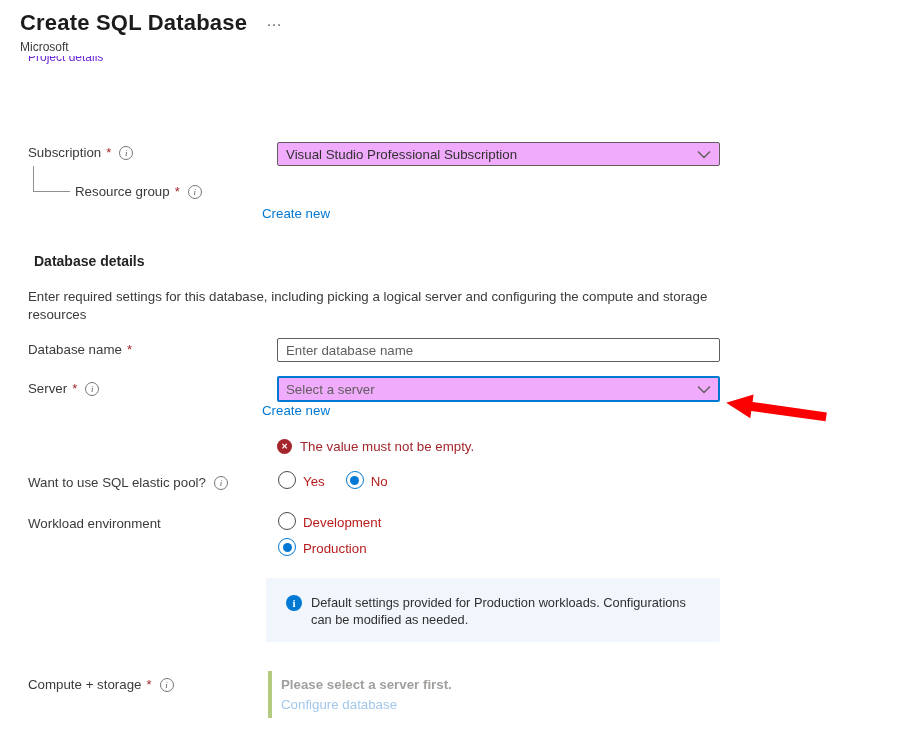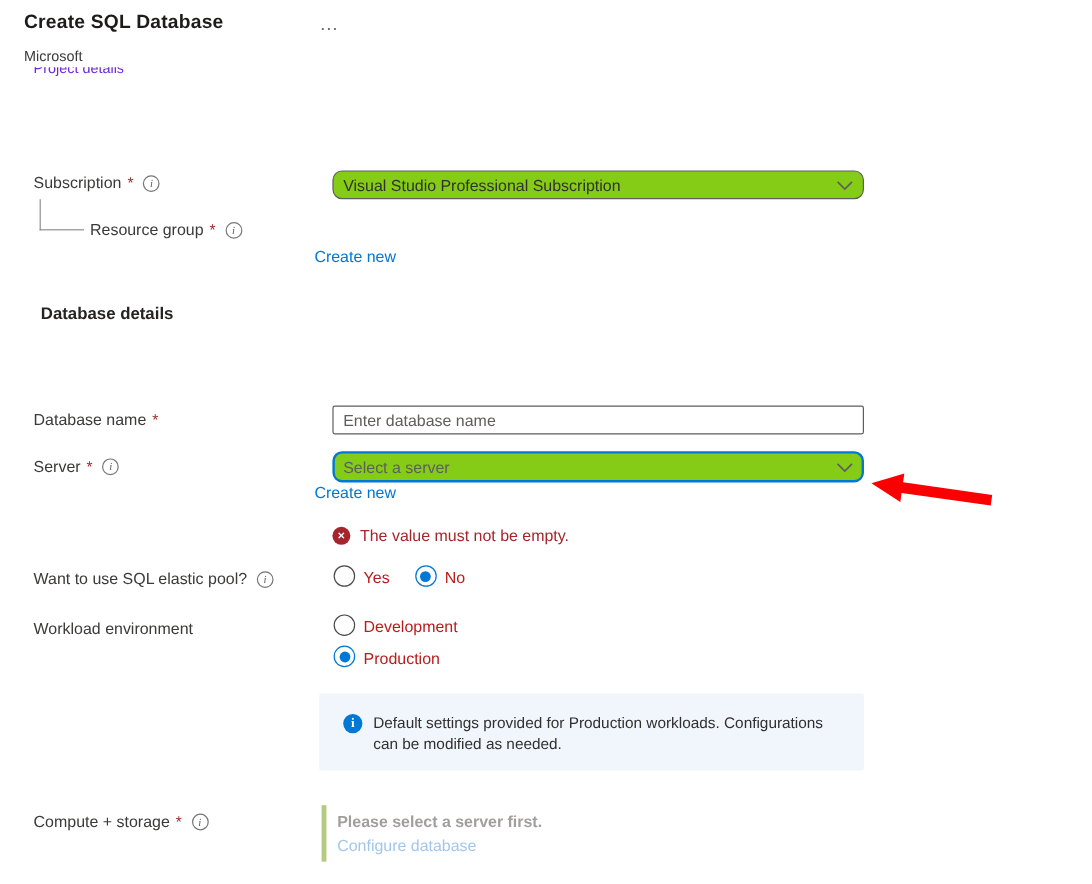--- a/index.html
+++ b/index.html
@@ -1,43 +1,43 @@
 <!DOCTYPE html>
 <html><head>
 <meta charset="utf-8">
 <style>
   * { margin:0; padding:0; box-sizing:border-box; }
   html,body { background:#ffffff; }
   body { font-family:"Liberation Sans", sans-serif; color:#323130; }
   .page { position:relative; width:910px; height:737px; background:#fff; overflow:hidden; }
 
   
-  .title { position:absolute; left:20px; top:10px; font-size:16px; font-weight:700; color:#1d1c1b; letter-spacing:0.2px; }
+  .title { position:absolute; left:20px; top:10px; font-size:22px; font-weight:700; color:#1d1c1b; letter-spacing:0.2px; }
   .more-dots { position:absolute; left:266px; top:12px; font-size:16px; color:#6b6a68; letter-spacing:1px; cursor:pointer; }
   .publisher { position:absolute; left:20px; top:40px; font-size:12px; color:#3b3a39; }
 
   
   .clip-head { position:absolute; left:28px; top:56px; height:13px; overflow:hidden; }
   .clip-head > div { margin-top:-6px; font-size:12px; font-weight:400; color:#6d28d9; }
 
   .para { position:absolute; font-size:13.3px; line-height:17.5px; color:#3b3a39; }
   .p1 { left:28px; top:90px; width:676px; }
   .p2 { left:28px; top:288px; width:682px; }
 
   .sec-head { position:absolute; left:34px; font-size:14px; font-weight:700; color:#252423; }
 
   .label-row { position:absolute; display:flex; align-items:center; font-size:13.3px; color:#3b3a39; }
   .req { color:#a4262c; margin-left:5px; font-size:13px; }
   .info-icon { width:14px; height:14px; border:1px solid #767675; border-radius:50%; color:#605e5c;
                font-size:9px; font-style:italic; font-family:"Liberation Serif", serif;
                display:inline-flex; align-items:center; justify-content:center; margin-left:8px; cursor:pointer; }
 
   
-  .field { position:absolute; left:277px; width:443px; height:24px; border:1px solid #5f5e5c; border-radius:8px;
-           background:#84cc16; display:flex; align-items:center; padding:0 8px; font-size:13.3px; color:#323130; cursor:pointer; }
+  .field { position:absolute; left:277px; width:443px; height:24px; border:1px solid #5f5e5c; border-radius:2px;
+           background:#f0abfc; display:flex; align-items:center; padding:0 8px; font-size:13.3px; color:#323130; cursor:pointer; }
   .field .chev { margin-left:auto; display:flex; align-items:center; }
   .field.focus { border:2px solid #0078d4; padding:1px 7px; }
   .field .ph { color:#605e5c; }
   .txt-input { position:absolute; left:277px; width:443px; height:24px; border:1px solid #5f5e5c; border-radius:2px;
                padding:0 8px; font-size:13.3px; font-family:"Liberation Sans", sans-serif; color:#323130; }
   .txt-input::placeholder { color:#605e5c; opacity:1; }
 
   .link { position:absolute; left:262px; font-size:13.3px; color:#0078d4; cursor:pointer; text-decoration:none; }
 
   .connector { position:absolute; left:33px; top:166px; width:37px; height:26px;
@@ -103,20 +103,21 @@
   <div class="connector"></div>
 
   <div class="label-row" style="left:75px; top:184px;">
     <span>Resource group</span>
     <span class="req">*</span>
     <span class="info-icon">i</span>
   </div>
   <div class="link" style="top:206px;">Create new</div>
 
   <div class="sec-head" style="top:253px;">Database details</div>
+  <div class="para p2">Enter required settings for this database, including picking a logical server and configuring the compute and storage resources</div>
 
   <div class="label-row" style="left:28px; top:342px;">
     <span>Database name</span>
     <span class="req">*</span>
   </div>
   <input class="txt-input" style="top: 338px;" type="text" placeholder="Enter database name">
 
   <div class="label-row" style="left:28px; top:381px;">
     <span>Server</span>
     <span class="req">*</span>

